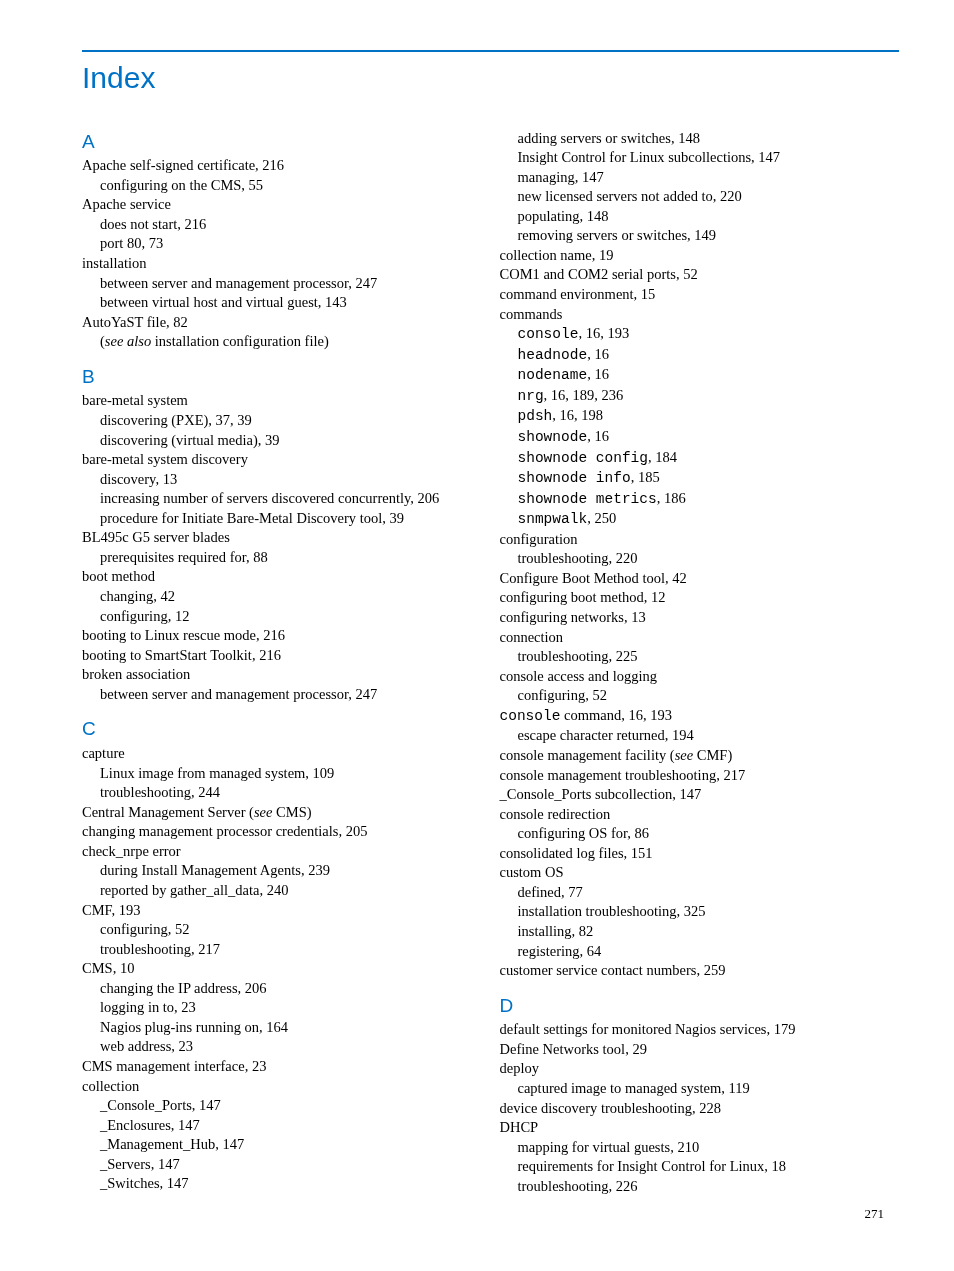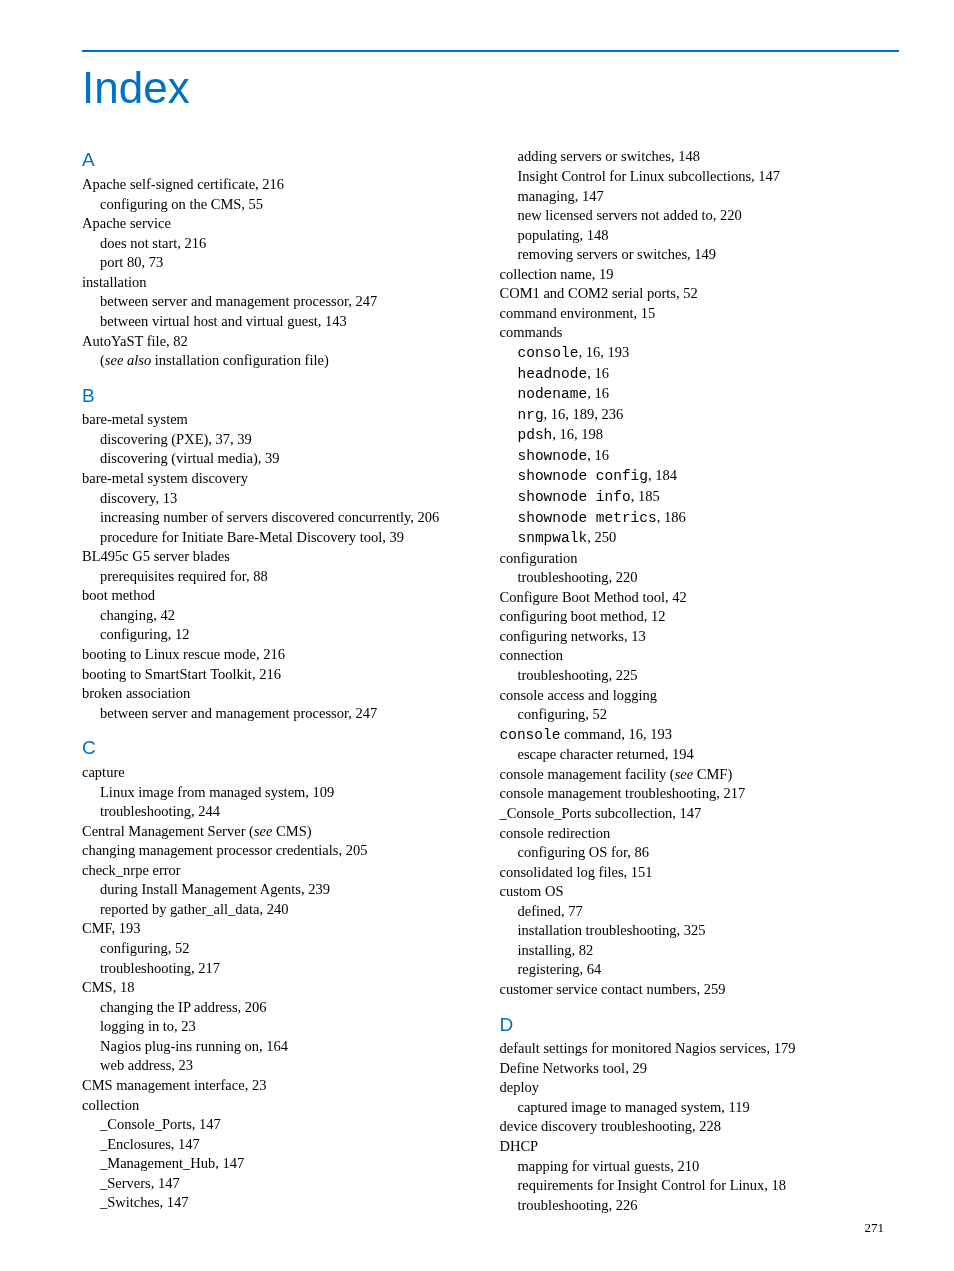--- a/index.html
+++ b/index.html
@@ -14,21 +14,21 @@
     position: relative;
     padding: 50px 55px 40px 82px;
   }
   .rule {
     border-top: 2px solid #0072c6;
     margin-bottom: 6px;
   }
   h1 {
     font-family: Arial, Helvetica, sans-serif;
     font-weight: 400;
-    font-size: 44px;
+    font-size: 30px;
     color: #0072c6;
     margin-bottom: 30px;
   }
   .cols {
     column-count: 2;
     column-gap: 18px;
     column-fill: auto;
     height: 1080px;
   }
   .letter {
@@ -43,21 +43,21 @@
   .e0, .e1, .e2 {
     text-indent: -18px;
     white-space: normal;
   }
   .e0 { padding-left: 18px; }
   .e1 { padding-left: 36px; }
   .mono { font-family: 'Courier New', monospace; text-align: right; }
   em { font-style: italic; }
   .pageno {
     position: absolute;
-    bottom: 34px;
+    bottom: 48px;
     right: 70px;
     font-size: 13px;
   }
 </style>
 </head>
 <body>
 
 <div class="rule"></div>
 <h1>Index</h1>
 
@@ -95,21 +95,21 @@
     <div class="e1">Linux image from managed system, 109</div>
     <div class="e1">troubleshooting, 244</div>
     <div class="e0">Central Management Server (<em>see</em> CMS)</div>
     <div class="e0">changing management processor credentials, 205</div>
     <div class="e0">check_nrpe error</div>
     <div class="e1">during Install Management Agents, 239</div>
     <div class="e1">reported by gather_all_data, 240</div>
     <div class="e0">CMF, 193</div>
     <div class="e1">configuring, 52</div>
     <div class="e1">troubleshooting, 217</div>
-    <div class="e0">CMS, 18</div>
+    <div class="e0">CMS, 10</div>
     <div class="e1">changing the IP address, 206</div>
     <div class="e1">logging in to, 23</div>
     <div class="e1">Nagios plug-ins running on, 164</div>
     <div class="e1">web address, 23</div>
     <div class="e0">CMS management interface, 23</div>
     <div class="e0">collection</div>
     <div class="e1">_Console_Ports, 147</div>
     <div class="e1">_Enclosures, 147</div>
     <div class="e1">_Management_Hub, 147</div>
     <div class="e1">_Servers, 147</div>

